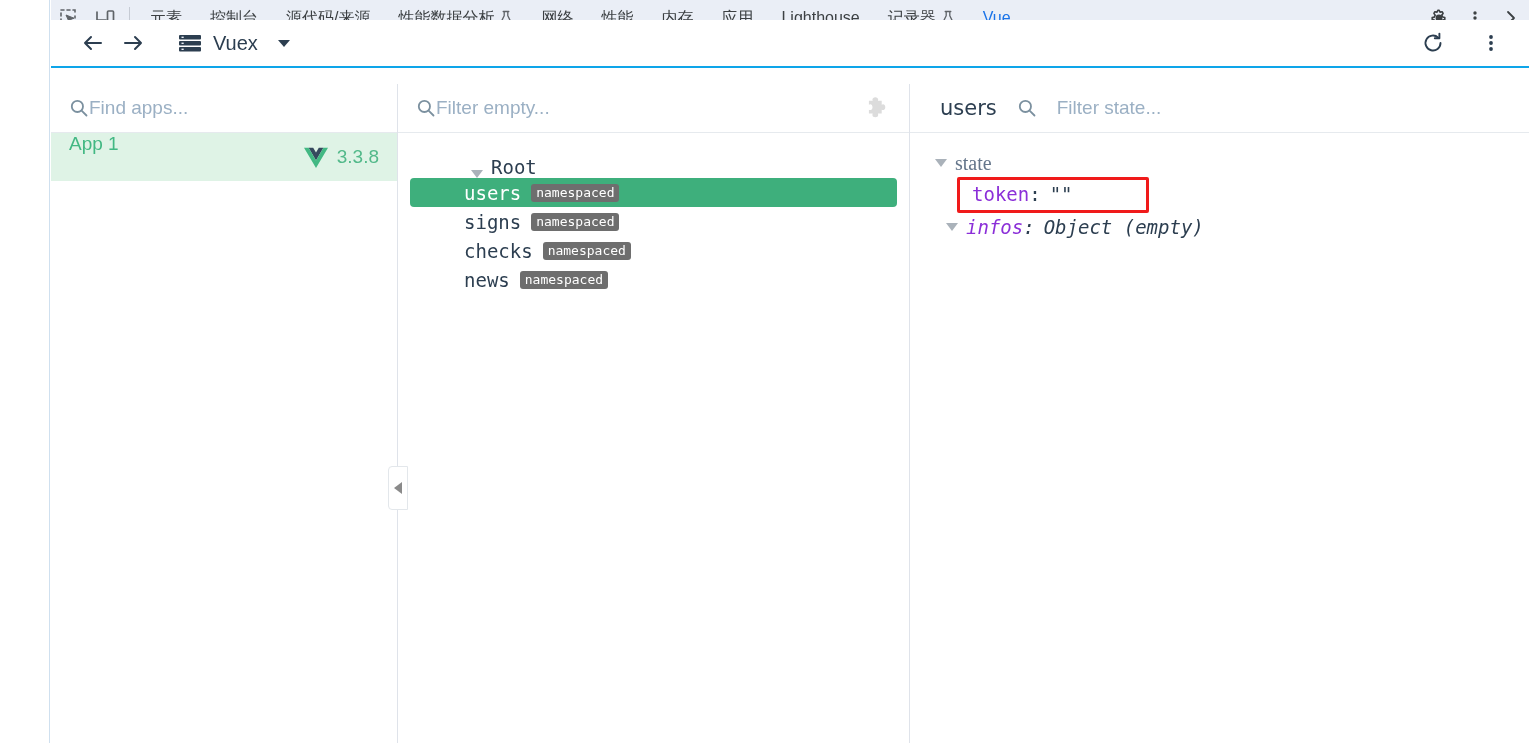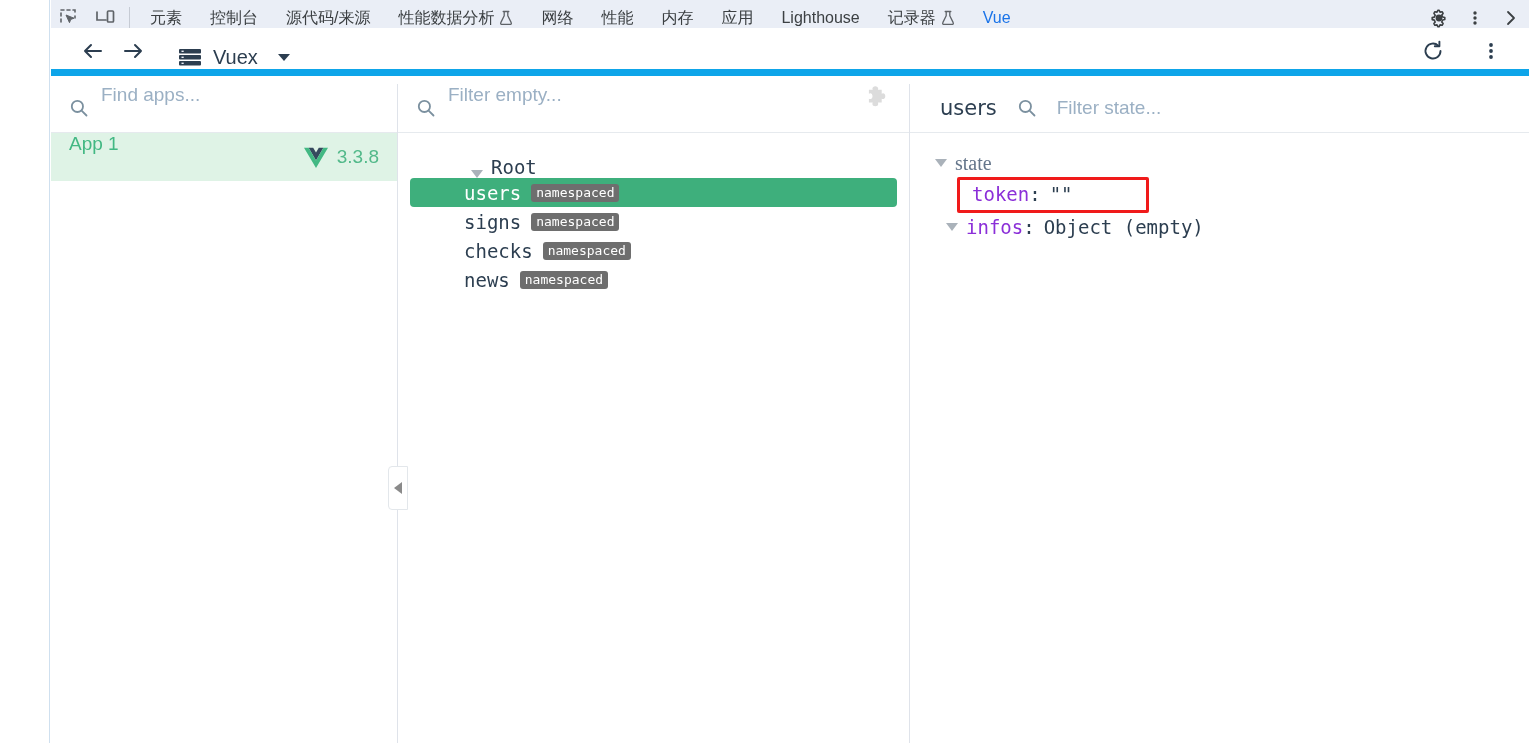--- a/index.html
+++ b/index.html
@@ -58,25 +58,25 @@
     height: 3px; background: #1a73e8;
   }
   .tabbar-right {
     margin-left: auto;
     display: flex; align-items: center;
   }
   .tabbar-right .tb-sep { margin: 7px 4px; }
 
   
   .vue-toolbar {
-    position: absolute; left: 51px; top: 28px;
+    position: absolute; left: 51px; top: 20px;
     width: 1478px; height: 48px;
     background: #ffffff;
-    border-bottom: 7px solid #0ea5e9;
-    display: flex; align-items: flex-end;
+    border-bottom: 2px solid #0ea5e9;
+    display: flex; align-items: center;
     padding: 0 12px 0 22px;
     gap: 0;
   }
   .nav-btn {
     width: 40px; height: 36px;
     display: flex; align-items: center; justify-content: center;
     color: #2c3e50;
   }
   .store-chip {
     display: flex; align-items: center; gap: 10px;
@@ -98,22 +98,21 @@
     position: absolute; left: 51px; top: 84px;
     width: 1478px; height: 659px;
     display: flex;
   }
   .col-apps { width: 347px; border-right: 1px solid #dfe3ea; position: relative; background:#fff;}
   .col-stores { width: 512px; border-right: 1px solid #dfe3ea; background:#fff;}
   .col-state { flex: 1; background:#fff;}
 
   .search-row {
     height: 49px;
-    display: flex; 
-    gap: 12px;
+    display: flex; align-items: center;
     padding: 0 18px;
     border-bottom: 1px solid #e6eaee;
   }
   .search-ph {
     font-size: 19px; color: #9bb0c4;
   }
   .search-icon { color: #7b909f; display:flex; align-items:center;}
 
   .app-row {
     display: flex; 
@@ -199,21 +198,21 @@
   .state-body { padding-top: 14px; font-family: "DejaVu Sans Mono", monospace; }
   .state-row {
     display: flex; align-items: center;
     font-size: 19px;
     color: #2c3e50;
     height: 32px;
     padding-left: 25px;
   }
   .state-row .tri-down { border-top-color: #aab2ba; }
   .state-key-state { color: #65768b; font-family: Liberation Serif, serif; font-size: 20px;}
-  .prop-row { padding-left: 44px; }
+  .prop-row { padding-left: 44px; font-style: italic; }
   .key { color: #8b2fd8; }
   .val-str { color: #2c3e50; }
   .val-obj { color: #2c3e50; }
   .highlight-box {
     border: 3px solid #f01a1a;
     border-radius: 2px;
     padding: 3px 12px 5px 12px;
     margin-left: 22px;
     display: inline-flex;
     align-items: center;

